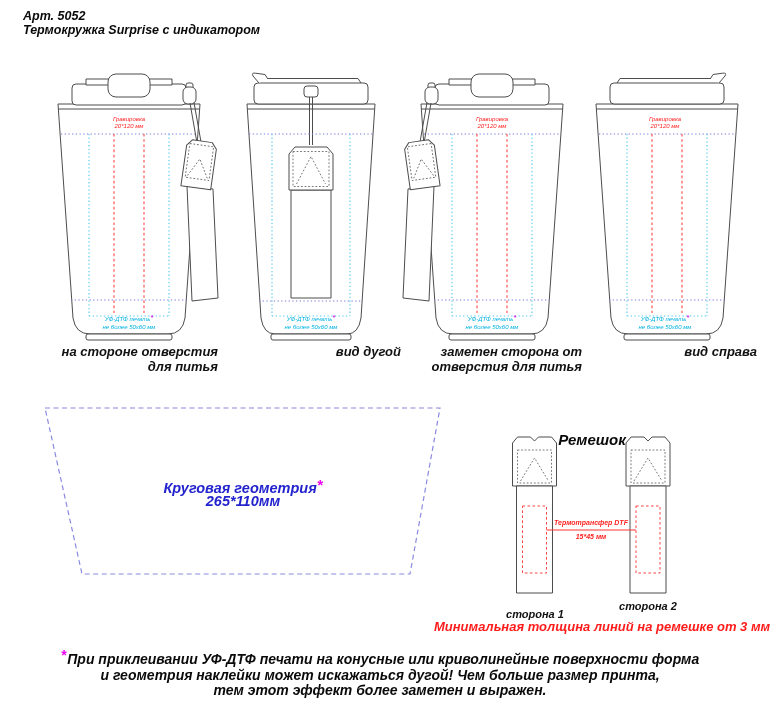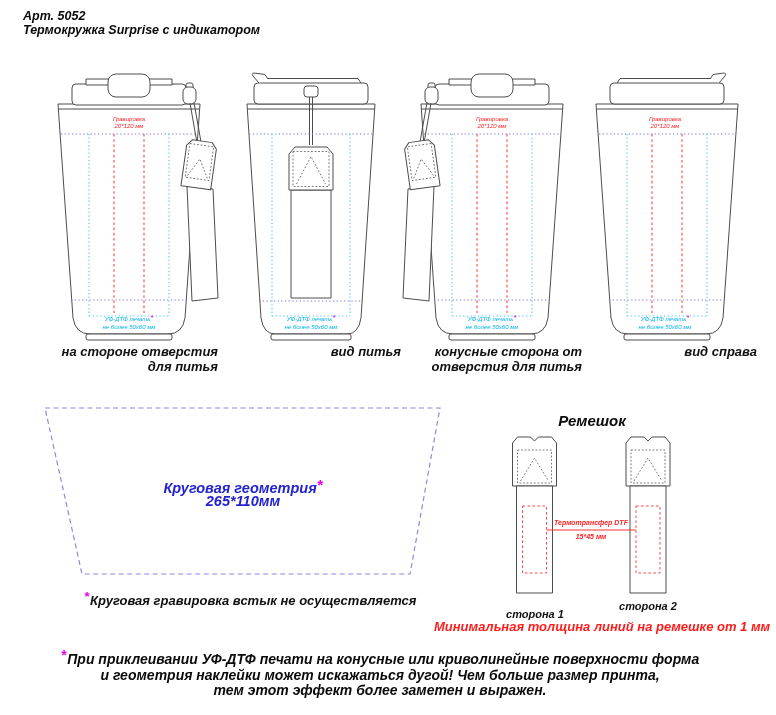--- a/index.html
+++ b/index.html
@@ -23,21 +23,21 @@
   .hdr { font-weight:bold; font-size:12.5px; color:#0a0a0a; }
   .eng { width:80px; text-align:center; font-size:6px; line-height:6.5px; color:#ff2222; }
   .uv  { width:90px; text-align:center; font-size:6px; line-height:8px;  color:#00b2e2; }
   .blk { display:block; }
   .ast6{ color:#ce00e8; font-size:7.5px; vertical-align:1px; }
   .vlbl{ width:180px; text-align:right; font-weight:bold; font-size:13px; line-height:15px; color:#111; }
   .circ{ width:300px; text-align:center; font-weight:bold; font-size:14.5px; color:#2323cd; }
   .astc{ color:#e800f0; font-size:15px; vertical-align:3px; }
   .fnote{ font-weight:bold; font-size:13px; color:#111; }
   .astf{ color:#e800f0; vertical-align:4px; margin-right:1px; }
-  .stitle{ width:160px; text-align:center; font-weight:bold; font-size:15px; color:#0a0a0a; }
+  .stitle{ width:160px; text-align:center; font-weight:bold; font-size:15px; color:#0a0a0a;margin-top:19px; }
   .side{ width:80px; text-align:center; font-weight:bold; font-size:11px; color:#111; }
   .trtxt{ width:140px; text-align:center; font-weight:bold; font-size:7px; color:#ff2222; }
   .rednote{ width:320px; text-align:center; font-weight:bold; font-size:13px; color:#ff1c1c; }
   .footer{ width:760px; text-align:center; font-weight:bold; font-size:14px; line-height:15.5px; color:#0a0a0a; }
 </style>
 </head>
 <body>
 
 <div class="page">
 
@@ -167,44 +167,41 @@
   <div class="abs uv" style="left:620px;top:314px;">
     <span class="blk"><span>УФ-ДТФ печать</span><span class="ast6">*</span></span>
     <span class="blk">не более 50x60 мм</span>
   </div>
 
   <div class="abs vlbl" style="left:38px;top:344px;">
     <span class="blk">на стороне отверстия</span>
     <span class="blk">для питья</span>
   </div>
   <div class="abs vlbl" style="left:221px;top:344px;">
-    <span class="blk">вид питья</span>
+    <span class="blk">вид дугой</span>
   </div>
   <div class="abs vlbl" style="left:402px;top:344px;">
-    <span class="blk">конусные сторона от</span>
+    <span class="blk">заметен сторона от</span>
     <span class="blk">отверстия для питья</span>
   </div>
   <div class="abs vlbl" style="left:577px;top:344px;">
     <span class="blk">вид справа</span>
   </div>
 
   <div class="abs circ" style="left:93px;top:476px;">
     <span>Круговая геометрия</span><span class="astc">*</span>
   </div>
   <div class="abs circ" style="left:93px;top:493px;">265*110мм</div>
-  <div class="abs fnote" style="left:84px;top:589px;">
-    <span class="astf">*</span><span>Круговая гравировка встык не осуществляется</span>
-  </div>
 
   <div class="abs stitle" style="left:512px;top:412px;">Ремешок</div>
   <div class="abs trtxt" style="left:521px;top:519px;">Термотрансфер DTF</div>
   <div class="abs trtxt" style="left:521px;top:533px;">15*45 мм</div>
   <div class="abs side" style="left:495px;top:608px;">сторона 1</div>
   <div class="abs side" style="left:608px;top:600px;">сторона 2</div>
-  <div class="abs rednote" style="left:434px;top:619px;">Минимальная толщина линий на ремешке от 1 мм</div>
+  <div class="abs rednote" style="left:434px;top:619px;">Минимальная толщина линий на ремешке от 3 мм</div>
 
   <div class="abs footer" style="left:0;top:648px;">
     <div><span class="astf">*</span><span>При приклеивании УФ-ДТФ печати на конусные или криволинейные поверхности форма</span></div>
     <div>и геометрия наклейки может искажаться дугой! Чем больше размер принта,</div>
     <div>тем этот эффект более заметен и выражен.</div>
   </div>
 
 </div>
 
 </body></html>

